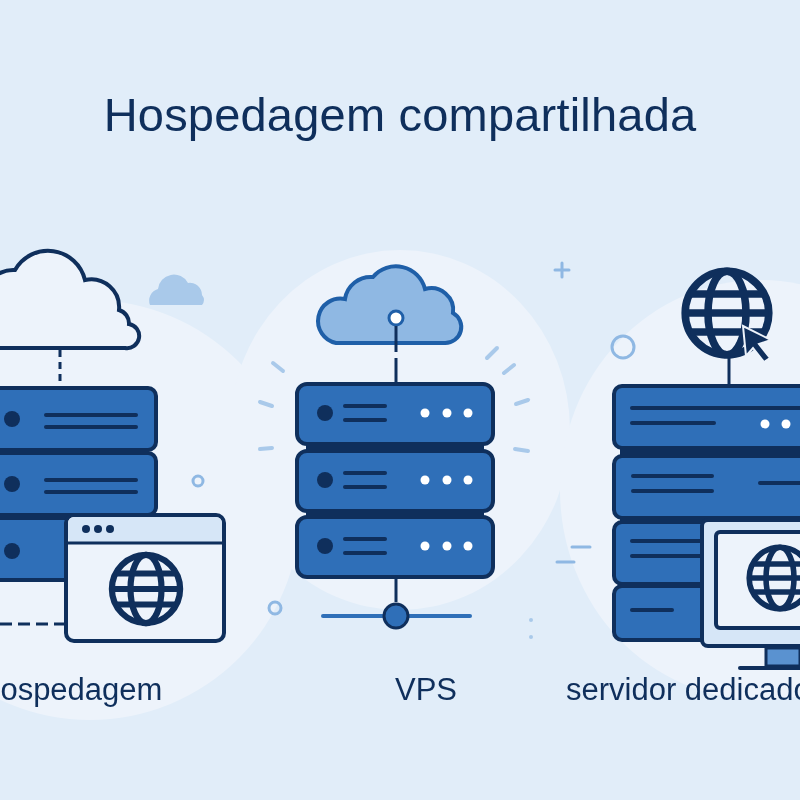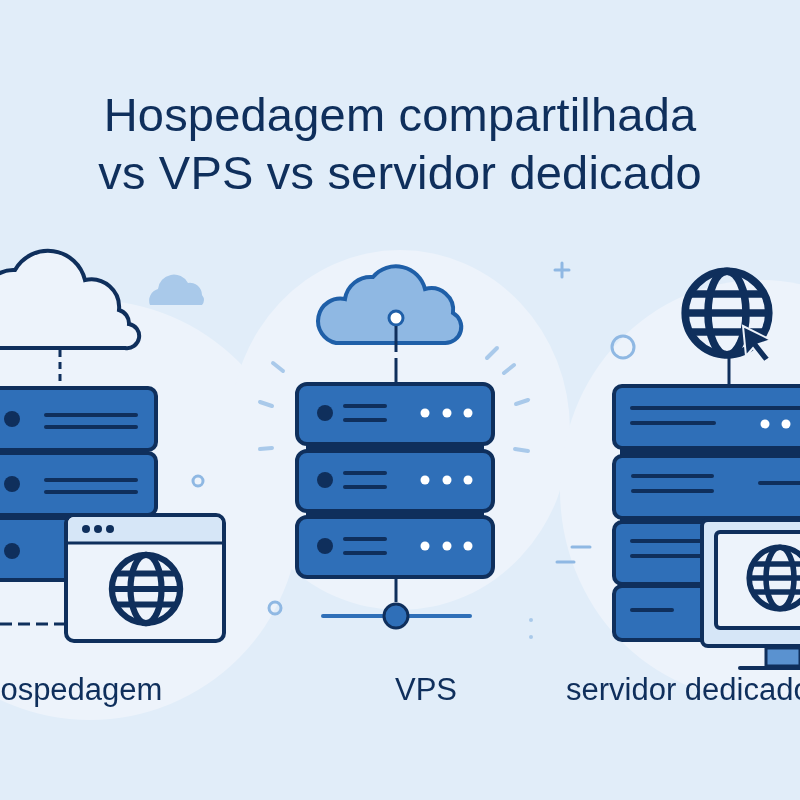--- a/index.html
+++ b/index.html
@@ -23,21 +23,20 @@
   </style>
 </head>
 <body>
 
 <div class="blob" style="left:-120px; top:300px; width:420px; height:420px;"></div>
 <div class="blob" style="left:230px; top:250px; width:340px; height:360px;"></div>
 <div class="blob" style="left:560px; top:280px; width:400px; height:420px;"></div>
 
 <div class="title">
   <span>Hospedagem compartilhada</span>
-  <span>vs VPS vs servidor dedicado</span>
 </div>
 
 <svg class="art" width="800" height="800" viewBox="0 0 800 800">
   <defs>
     <g id="globe">
       <circle cx="0" cy="0" r="22" fill="none" stroke="#0f2f5c" stroke-width="4"></circle>
       <ellipse cx="0" cy="0" rx="10" ry="22" fill="none" stroke="#0f2f5c" stroke-width="4"></ellipse>
       <line x1="-22" y1="0" x2="22" y2="0" stroke="#0f2f5c" stroke-width="4"></line>
       <line x1="-19" y1="-10" x2="19" y2="-10" stroke="#0f2f5c" stroke-width="4"></line>
       <line x1="-19" y1="10" x2="19" y2="10" stroke="#0f2f5c" stroke-width="4"></line>

